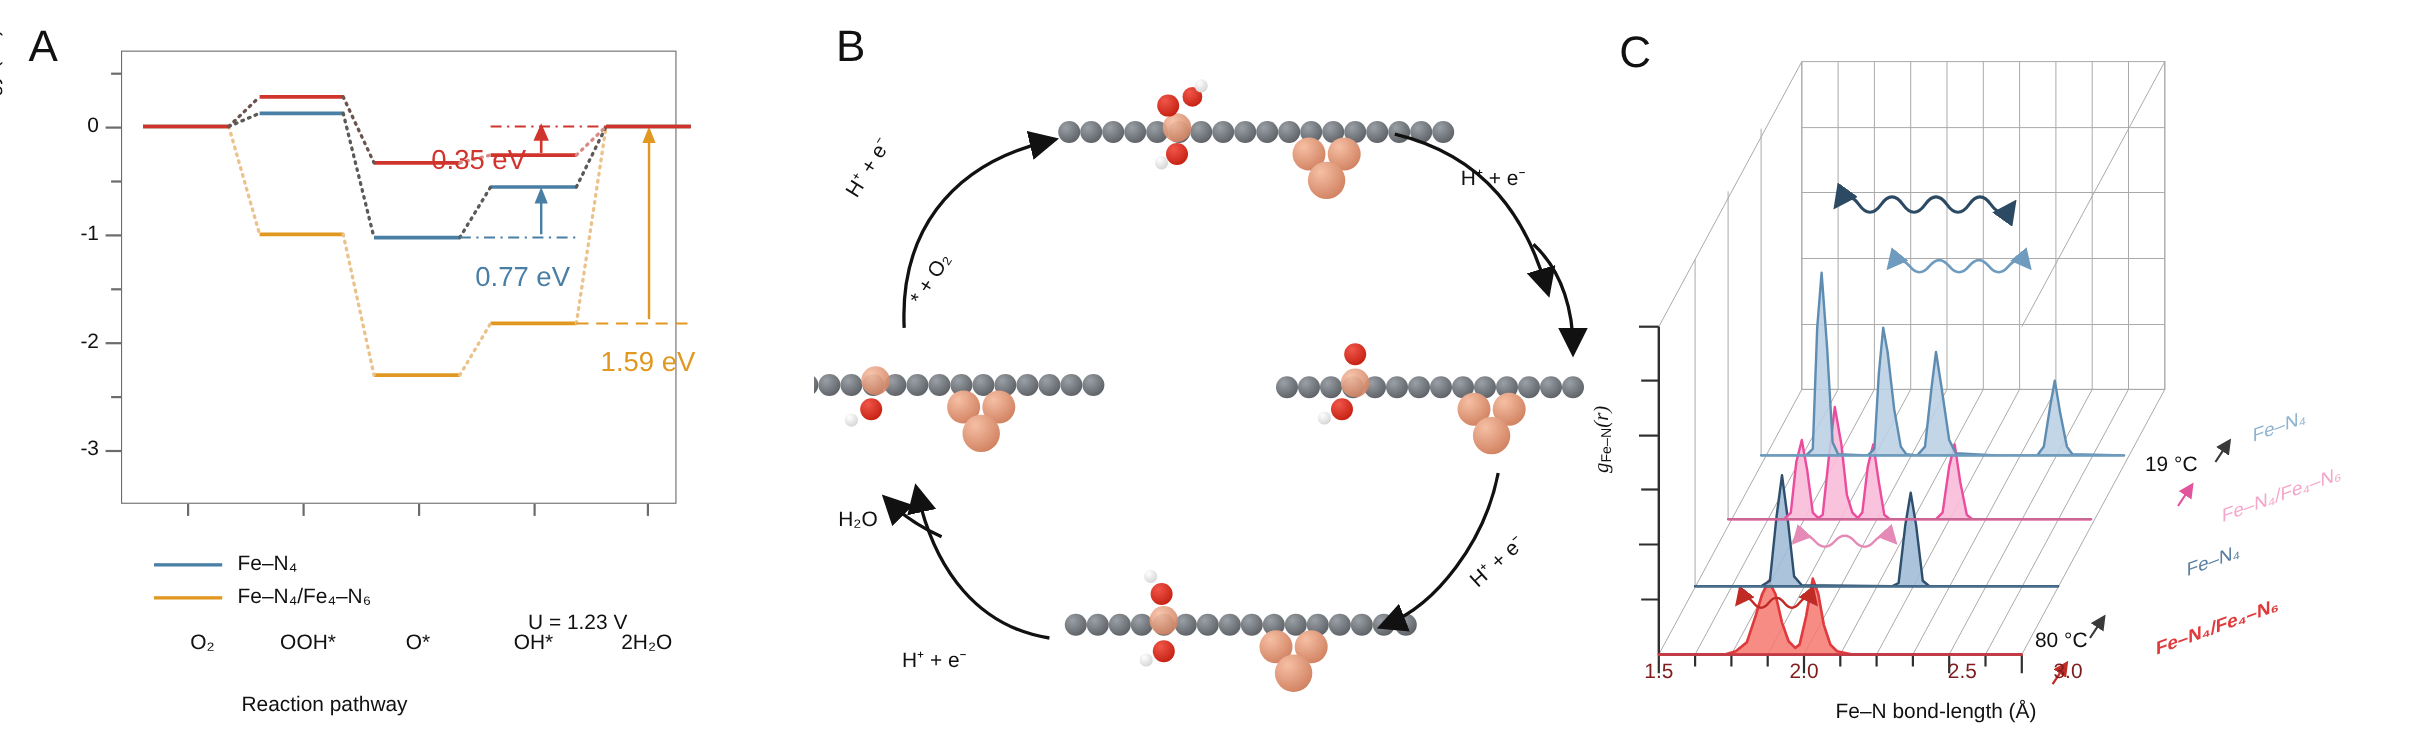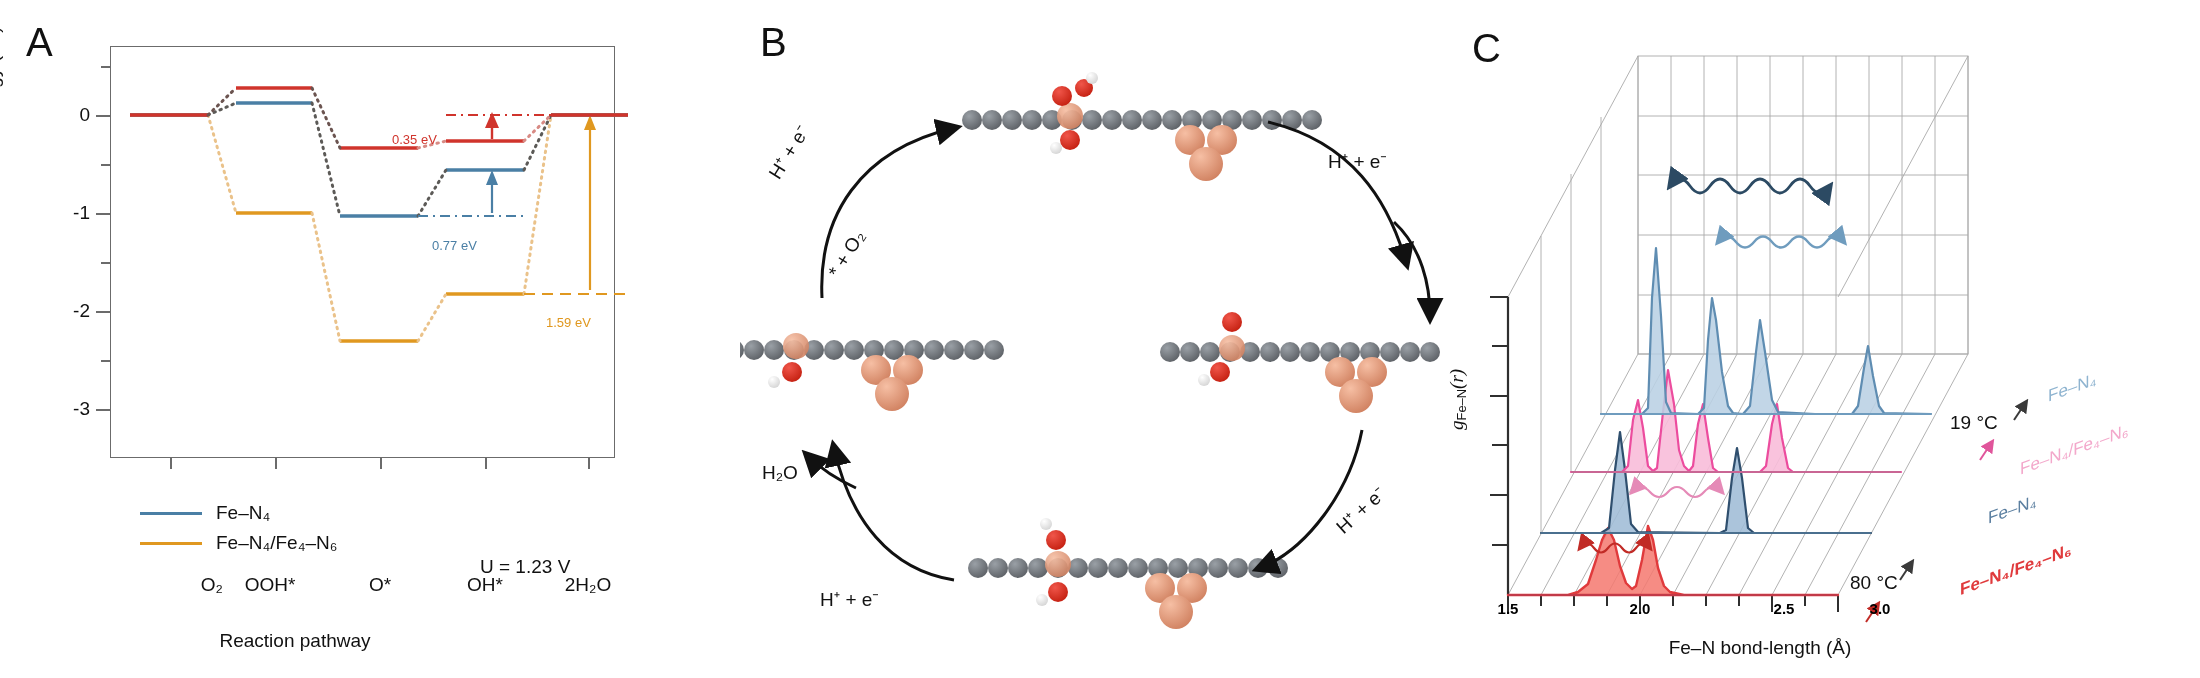--- a/index.html
+++ b/index.html
@@ -16,39 +16,39 @@
   
   .a-plot{position:absolute;left:110px;top:46px;width:505px;height:412px;border:1.6px solid #6b6b6b;box-sizing:border-box;background:#fff;}
   .a-ylabel{position:absolute;left:-18px;top:170px;transform:rotate(-90deg);transform-origin:left top;font-size:19px;white-space:nowrap;color:#111;}
   .a-xlabel{position:absolute;left:295px;top:630px;font-size:19px;color:#111;transform:translateX(-50%);}
 
   .ytick{position:absolute;left:96px;width:14px;height:1.6px;background:#6b6b6b;}
   .ytick-label{position:absolute;font-size:19px;color:#111;text-align:right;width:46px;}
   .xtick{position:absolute;top:458px;width:1.6px;height:11px;background:#6b6b6b;}
   .xtick-label{position:absolute;top:574px;font-size:19px;color:#111;text-align:center;width:110px;transform:translateX(-50%);}
 
-  .ann{position:absolute;font-size:13px;white-space:nowrap;text-align:right;}
+  .ann{position:absolute;font-size:25px;white-space:nowrap;text-align:right;}
 
   .legend{position:absolute;left:140px;top:498px;font-size:19px;line-height:30px;}
   .legend-row{display:flex;align-items:center;height:30px;}
   .legend-swatch{display:inline-block;width:62px;height:3px;margin-right:14px;}
   .legend-label{color:#111;}
   .a-potential{position:absolute;left:480px;top:556px;font-size:19px;color:#111;white-space:nowrap;}
 
   sub{font-size:.68em;vertical-align:-0.22em;}
 
   
   .b-stage{position:absolute;left:0;top:0;width:720px;height:678px;}
   .b-label{position:absolute;font-size:19px;color:#111;white-space:nowrap;}
 
   
   .c-stage{position:absolute;left:0;top:0;width:740px;height:678px;}
   .c-xlabel{position:absolute;left:300px;top:637px;font-size:19px;color:#111;transform:translateX(-50%);white-space:nowrap;}
   .c-ylabel{position:absolute;left:-14px;top:430px;transform:rotate(-90deg);transform-origin:left top;font-size:19px;white-space:nowrap;color:#111;}
-  .c-xtl{position:absolute;font-size:15px;color:#000000;transform:translateX(-50%);top:600px;font-weight:bold;}
+  .c-xtl{position:absolute;font-size:19px;color:#7f1d1d;transform:translateX(-50%);top:600px;}
   .c-series-label{position:absolute;font-size:17px;white-space:nowrap;transform:skewY(-20deg);}
   .c-temp{position:absolute;font-size:19px;color:#111;white-space:nowrap;}
 </style>
 </head>
 <body>
 
 <div class="figure">
 
   <div class="panel panel-a">
     <div class="panel-letter" style="left:26px;top:20px;">A</div>
@@ -63,23 +63,23 @@
     <div class="ytick" style="top:311px;"></div>
     <div class="ytick-label" style="left:44px;top:300px;">-2</div>
     <div class="ytick" style="top:409px;"></div>
     <div class="ytick-label" style="left:44px;top:398px;">-3</div>
     <div class="ytick" style="top:164px;width:9px;left:101px;"></div>
     <div class="ytick" style="top:262px;width:9px;left:101px;"></div>
     <div class="ytick" style="top:360px;width:9px;left:101px;"></div>
     <div class="ytick" style="top:66px;width:9px;left:101px;"></div>
 
     <div class="xtick" style="left:170px;"></div>
-    <div class="xtick-label" style="left:168px;text-align:right;"><span>O₂</span></div>
+    <div class="xtick-label" style="left:184px;"><span>O₂</span></div>
     <div class="xtick" style="left:275px;"></div>
-    <div class="xtick-label" style="left:270px;text-align:center;"><span>OOH*</span></div>
+    <div class="xtick-label" style="left:280px;text-align:center;"><span>OOH*</span></div>
     <div class="xtick" style="left:380px;"></div>
     <div class="xtick-label" style="left:380px;"><span>O*</span></div>
     <div class="xtick" style="left:485px;"></div>
     <div class="xtick-label" style="left:485px;"><span>OH*</span></div>
     <div class="xtick" style="left:588px;"></div>
     <div class="xtick-label" style="left:588px;"><span>2H₂O</span></div>
 
     <div class="a-plot"></div>
 
     <svg style="position:absolute;left:0;top:0;width:740px;height:678px;pointer-events:none;">

